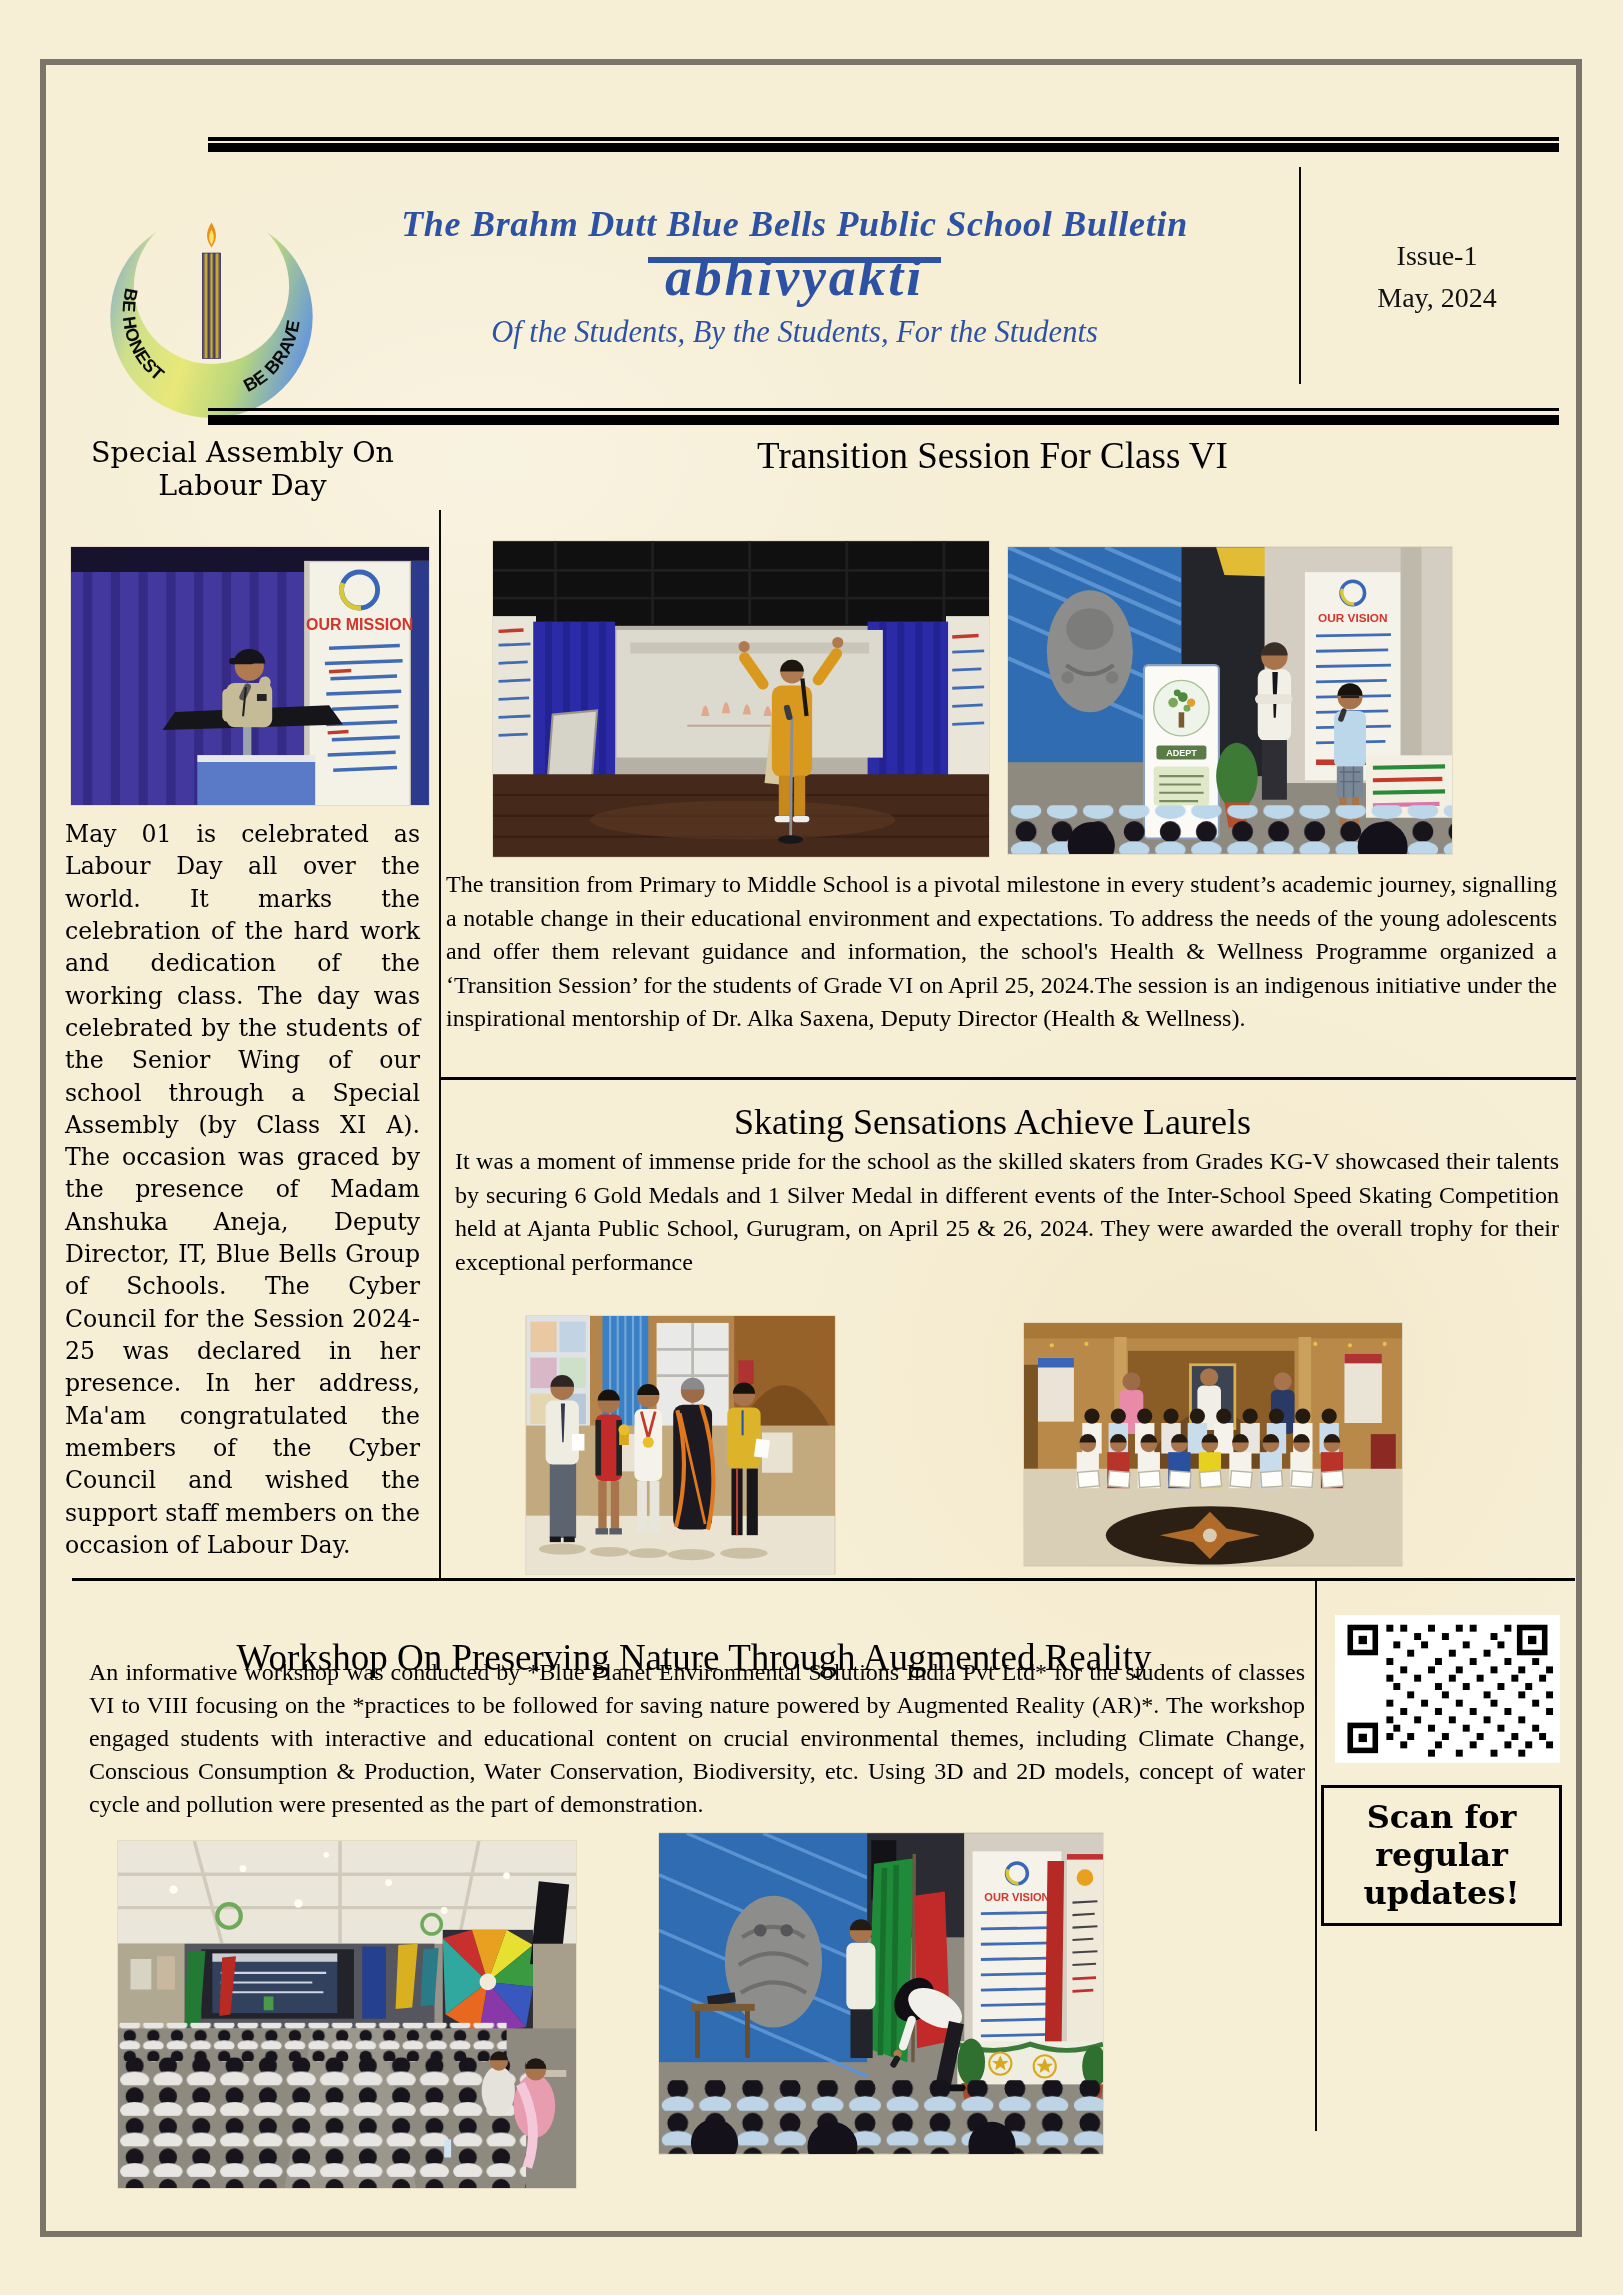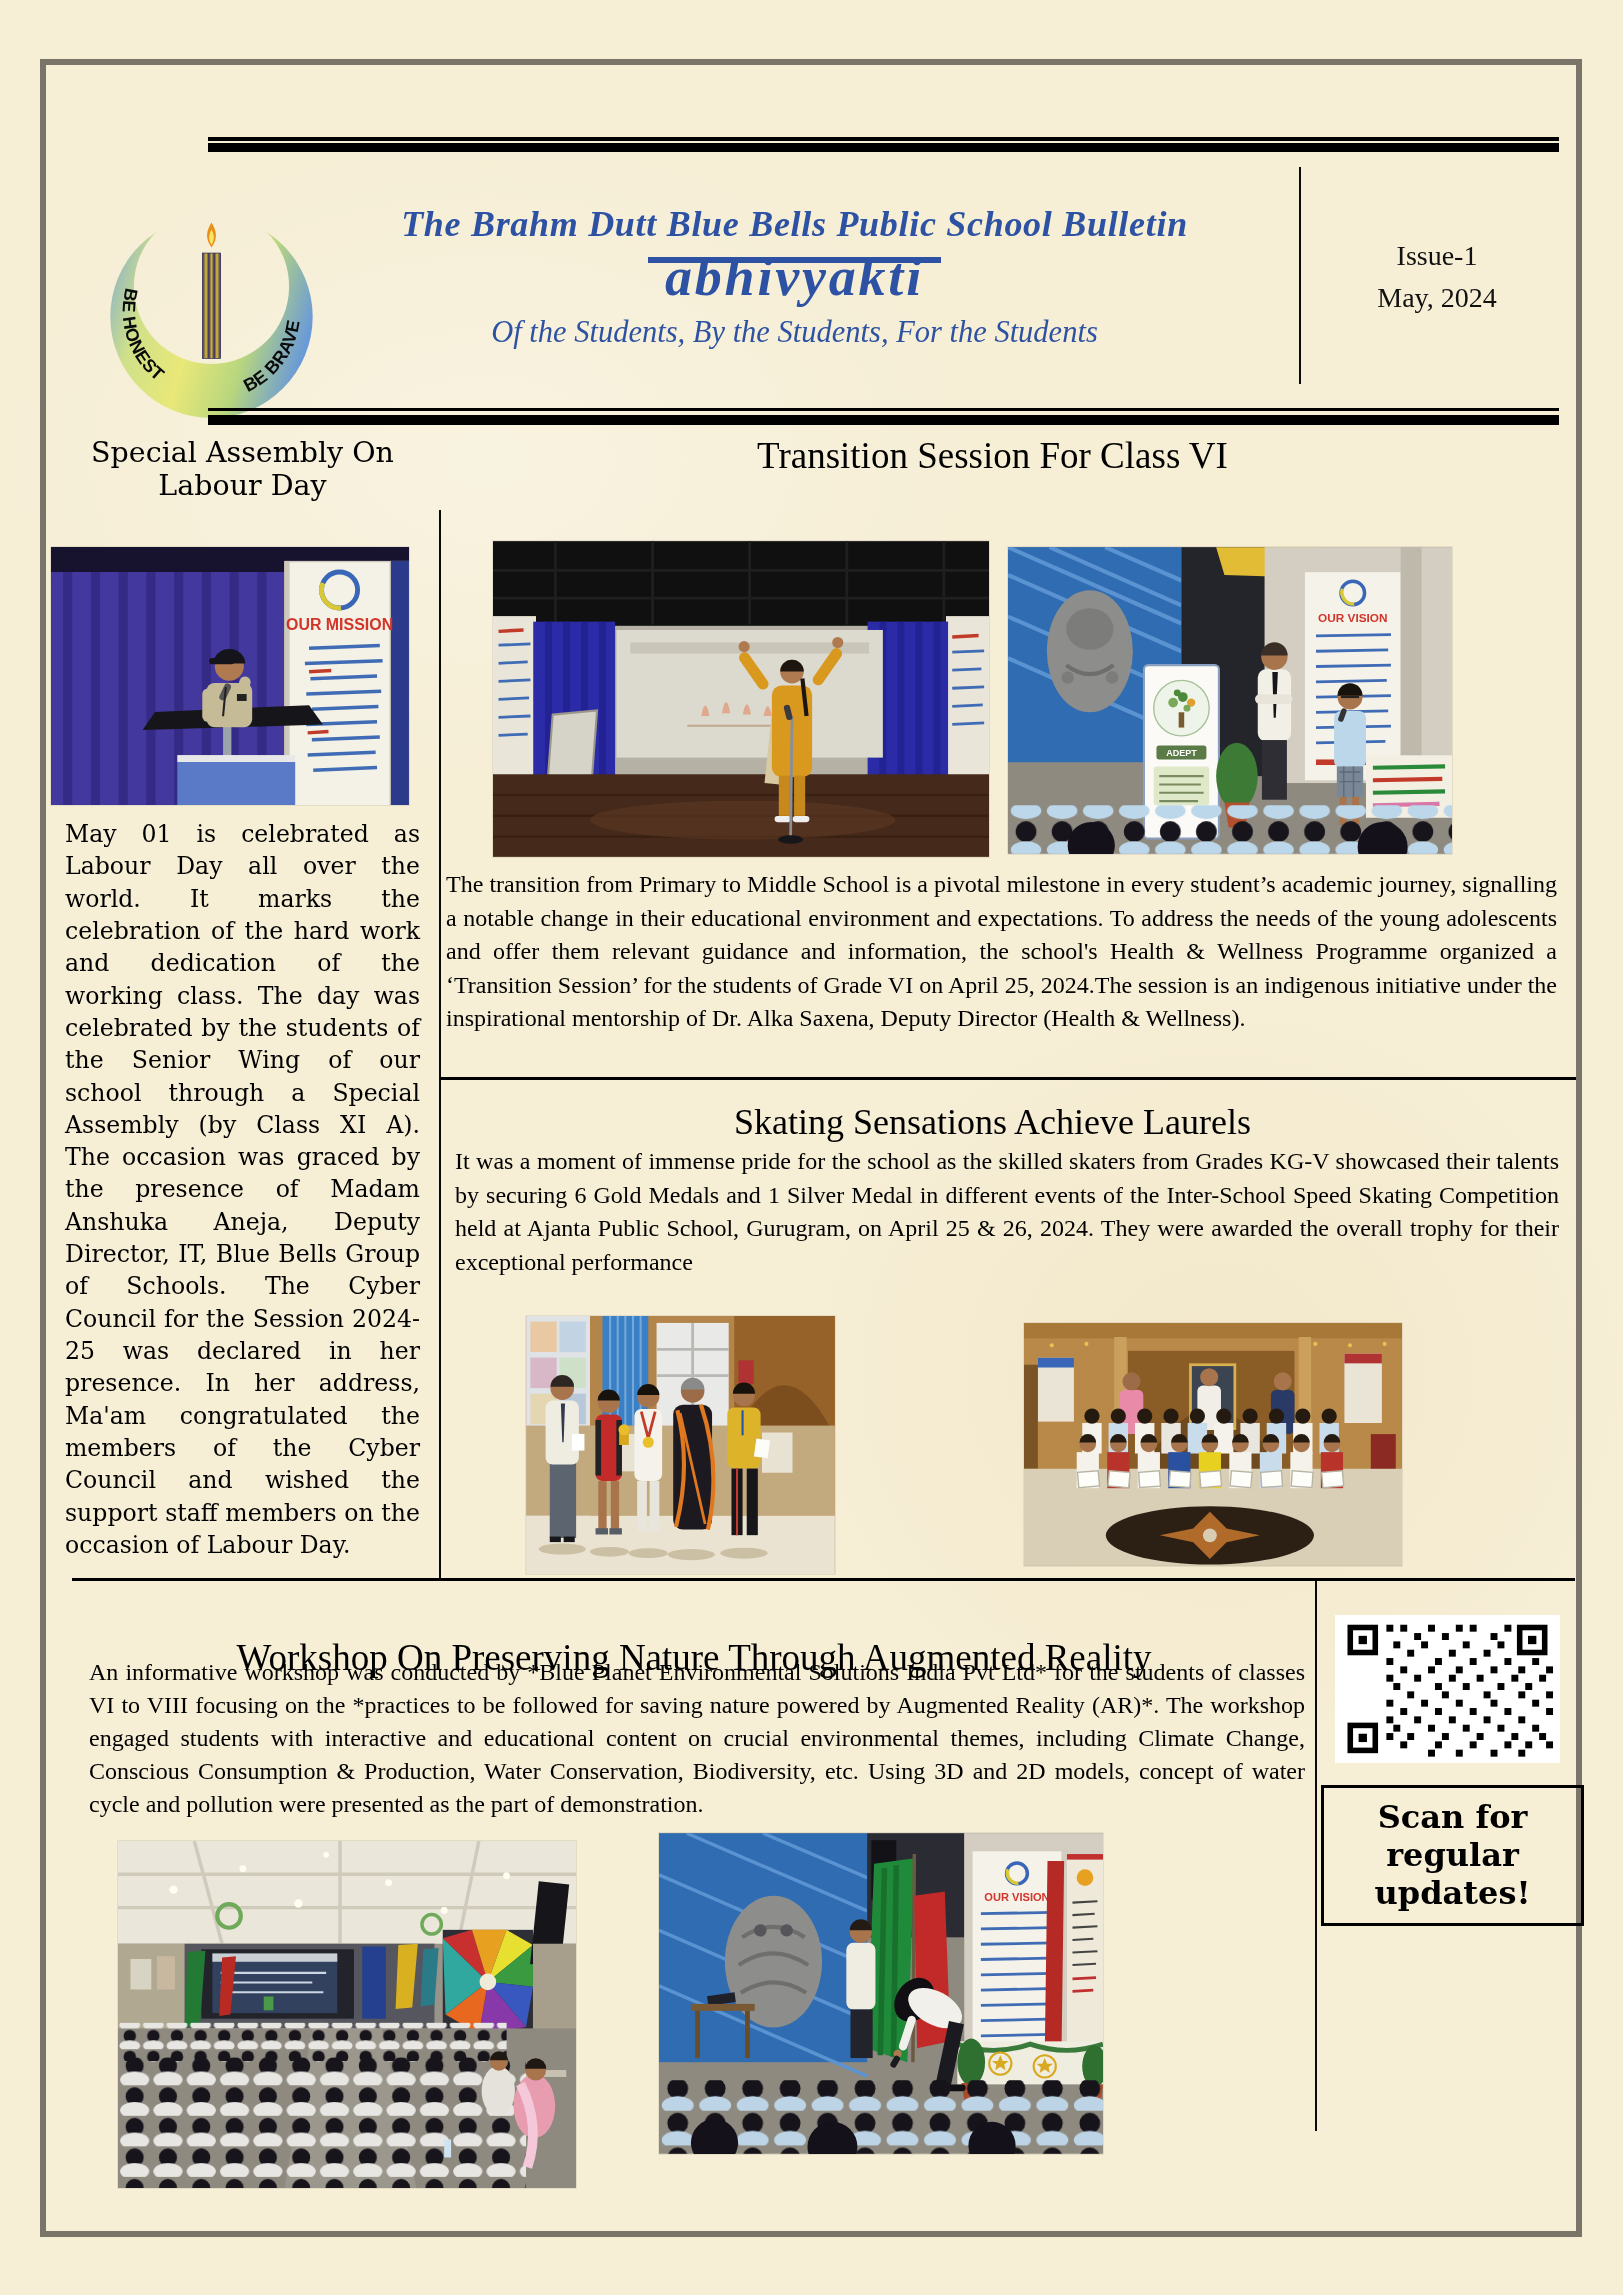--- a/index.html
+++ b/index.html
@@ -41,31 +41,31 @@
   #skating-title{left:486px;top:1086px;width:1013px;font-size:36px;margin-top:16px;}
   #workshop-title{left:83px;top:1637px;width:1222px;font-size:37px;}
 
   .body-text{text-align:justify;}
   #labour-body{left:65px;top:818px;width:355px;font-family:"DejaVu Serif",serif;font-size:23.6px;line-height:1.37;}
   #transition-body{left:446px;top:868px;width:1111px;font-size:24px;line-height:1.40;}
   #skating-body{left:455px;top:1145px;width:1104px;font-size:24px;line-height:1.40;}
   #workshop-body{left:89px;top:1656px;width:1216px;font-size:24px;line-height:1.38;}
 
   .photo{box-shadow:0 0 0 0.7px rgba(0,0,0,.10);}
-  #photo-guard{left:51px;top:547px;width:358px;height:258px;}
+  #photo-guard{left:71px;top:547px;width:358px;height:258px;}
   #photo-stage{left:493px;top:541px;width:496px;height:316px;}
   #photo-hall{left:1008px;top:547px;width:444px;height:307px;}
   #photo-medal{left:526px;top:1316px;width:309px;height:258px;}
   #photo-group{left:1024px;top:1323px;width:378px;height:243px;}
   #photo-audience{left:118px;top:1841px;width:458px;height:347px;}
   #photo-presenter{left:659px;top:1833px;width:444px;height:321px;}
   .photo svg{display:block;width:100%;height:100%;}
 
   #qr-box{left:1335px;top:1615px;width:225px;height:148px;}
-  #scan-box{left:1321px;top:1785px;width:217px;border:3.5px solid #000;padding:11px 20px;
+  #scan-box{left:1321px;top:1785px;width:217px;border:3.5px solid #000;padding:11px 9px;
     text-align:center;font-family:"DejaVu Serif",serif;font-weight:bold;font-size:32px;line-height:1.18;}
 </style>
 </head>
 <body>
 
 <div id="page">
 
   <div id="frame" class="abs"></div>
 
   <div id="rule-top-a" class="abs hrule"></div>

